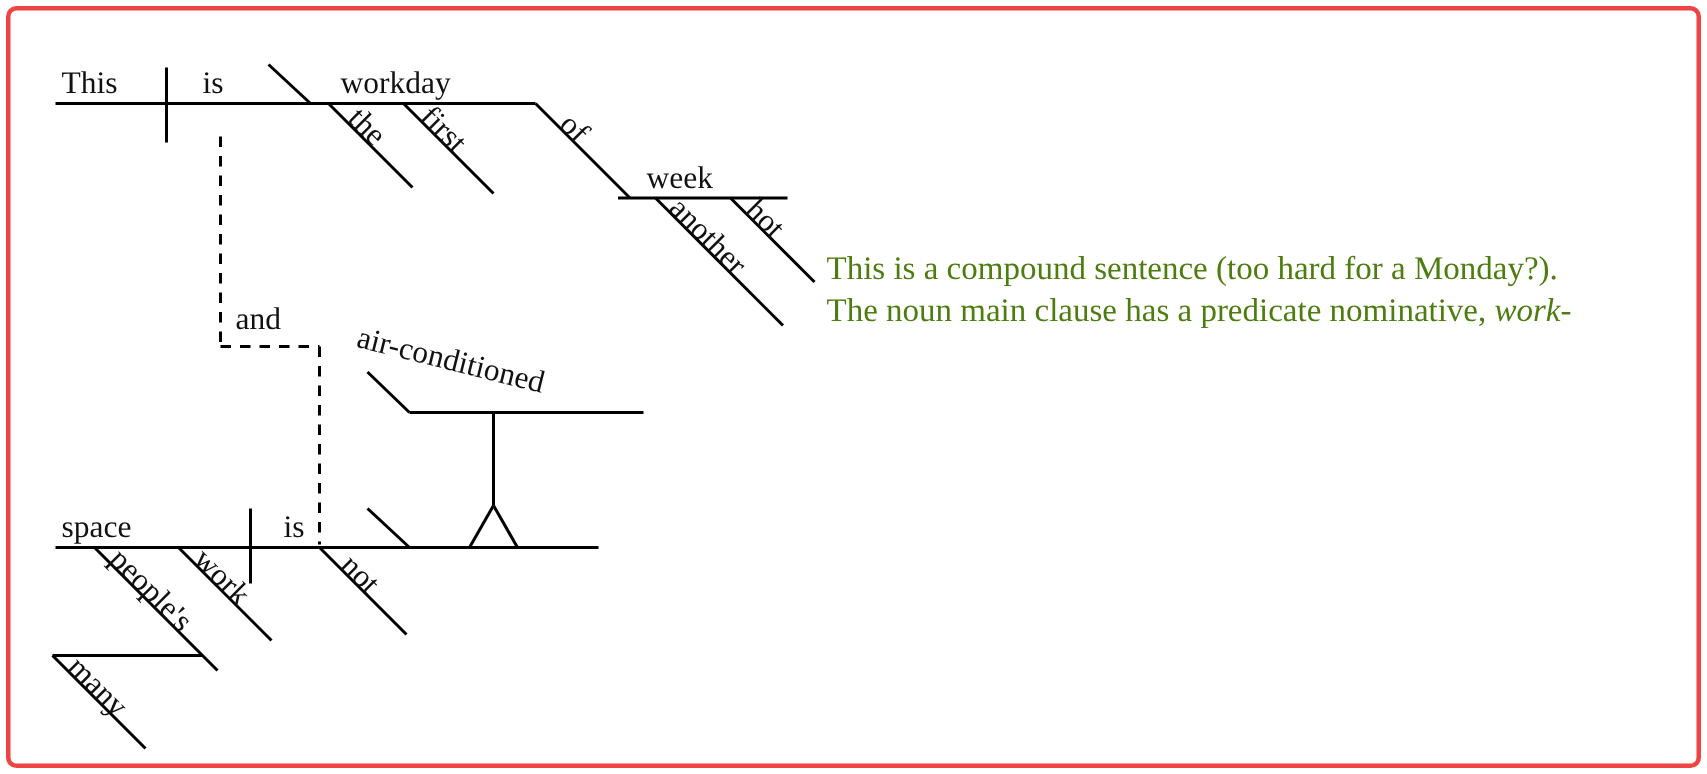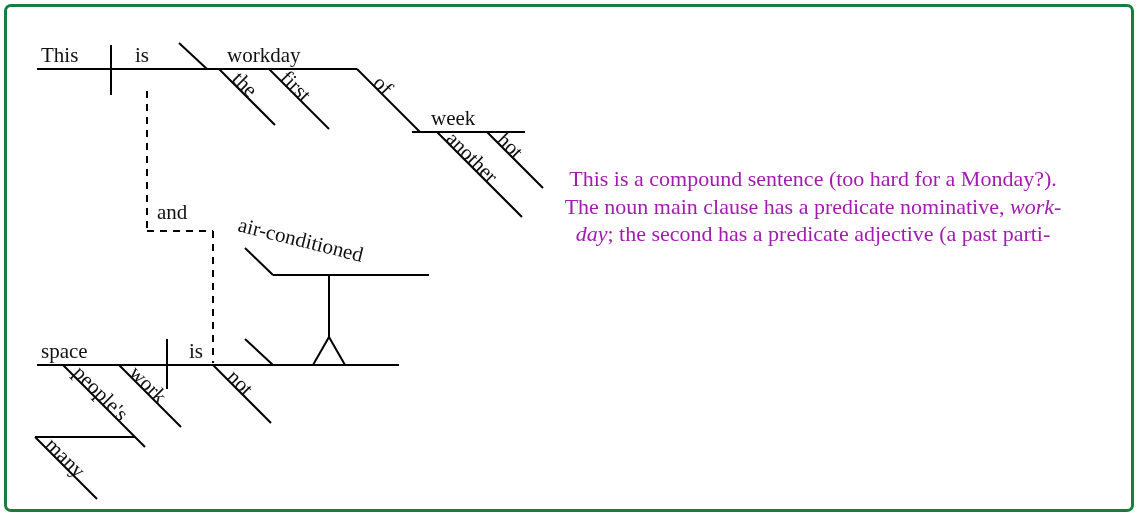--- a/index.html
+++ b/index.html
@@ -14,21 +14,21 @@
     height: 516px;
     background: #ffffff;
     overflow: hidden;
   }
   .box {
     position: absolute;
     left: 4px;
     top: 4px;
     right: 4px;
     bottom: 4px;
-    border: 3px solid #15803d;
+    border: 3px solid #ef4444;
     border-radius: 7px;
     background: #ffffff;
   }
   svg.diagram {
     position: absolute;
     left: 0;
     top: 0;
   }
   svg.diagram line {
     stroke: #000000;
@@ -37,27 +37,26 @@
   svg.diagram line.dashed {
     stroke-dasharray: 7 6;
   }
   svg.diagram text {
     font-family: "Liberation Serif", serif;
     font-size: 21px;
     fill: #111111;
   }
   .commentary {
     position: absolute;
-    left: 520px;
+    left: 544px;
     top: 158px;
     width: 572px;
-    color: #a21caf;
+    color: #4d7c0f;
     font-size: 22px;
     line-height: 27.5px;
-    text-align: center;
   }
   .commentary .tline {
     white-space: nowrap;
   }
   .commentary .it {
     font-style: italic;
   }
 </style>
 </head>
 <body>
@@ -111,17 +110,16 @@
       <text x="182" y="351">is</text>
       <text x="219" y="371" transform="rotate(45,219,371)">not</text>
       <text x="121" y="367" transform="rotate(45,121,367)">work</text>
       <text x="65" y="367" transform="rotate(45,65,367)">people's</text>
       <text x="37" y="439" transform="rotate(45,37,439)">many</text>
     </svg>
 
     <div class="commentary">
         <div class="tline"><span>This is a compound sentence (too hard for a Monday?).</span></div>
         <div class="tline"><span>The noun main clause has a predicate nominative, </span><span class="it">work-</span></div>
-        <div class="tline"><span class="it">day</span><span>; the second has a predicate adjective (a past parti-</span></div>
       </div>
 
   </div>
 </div>
 
 </body></html>

